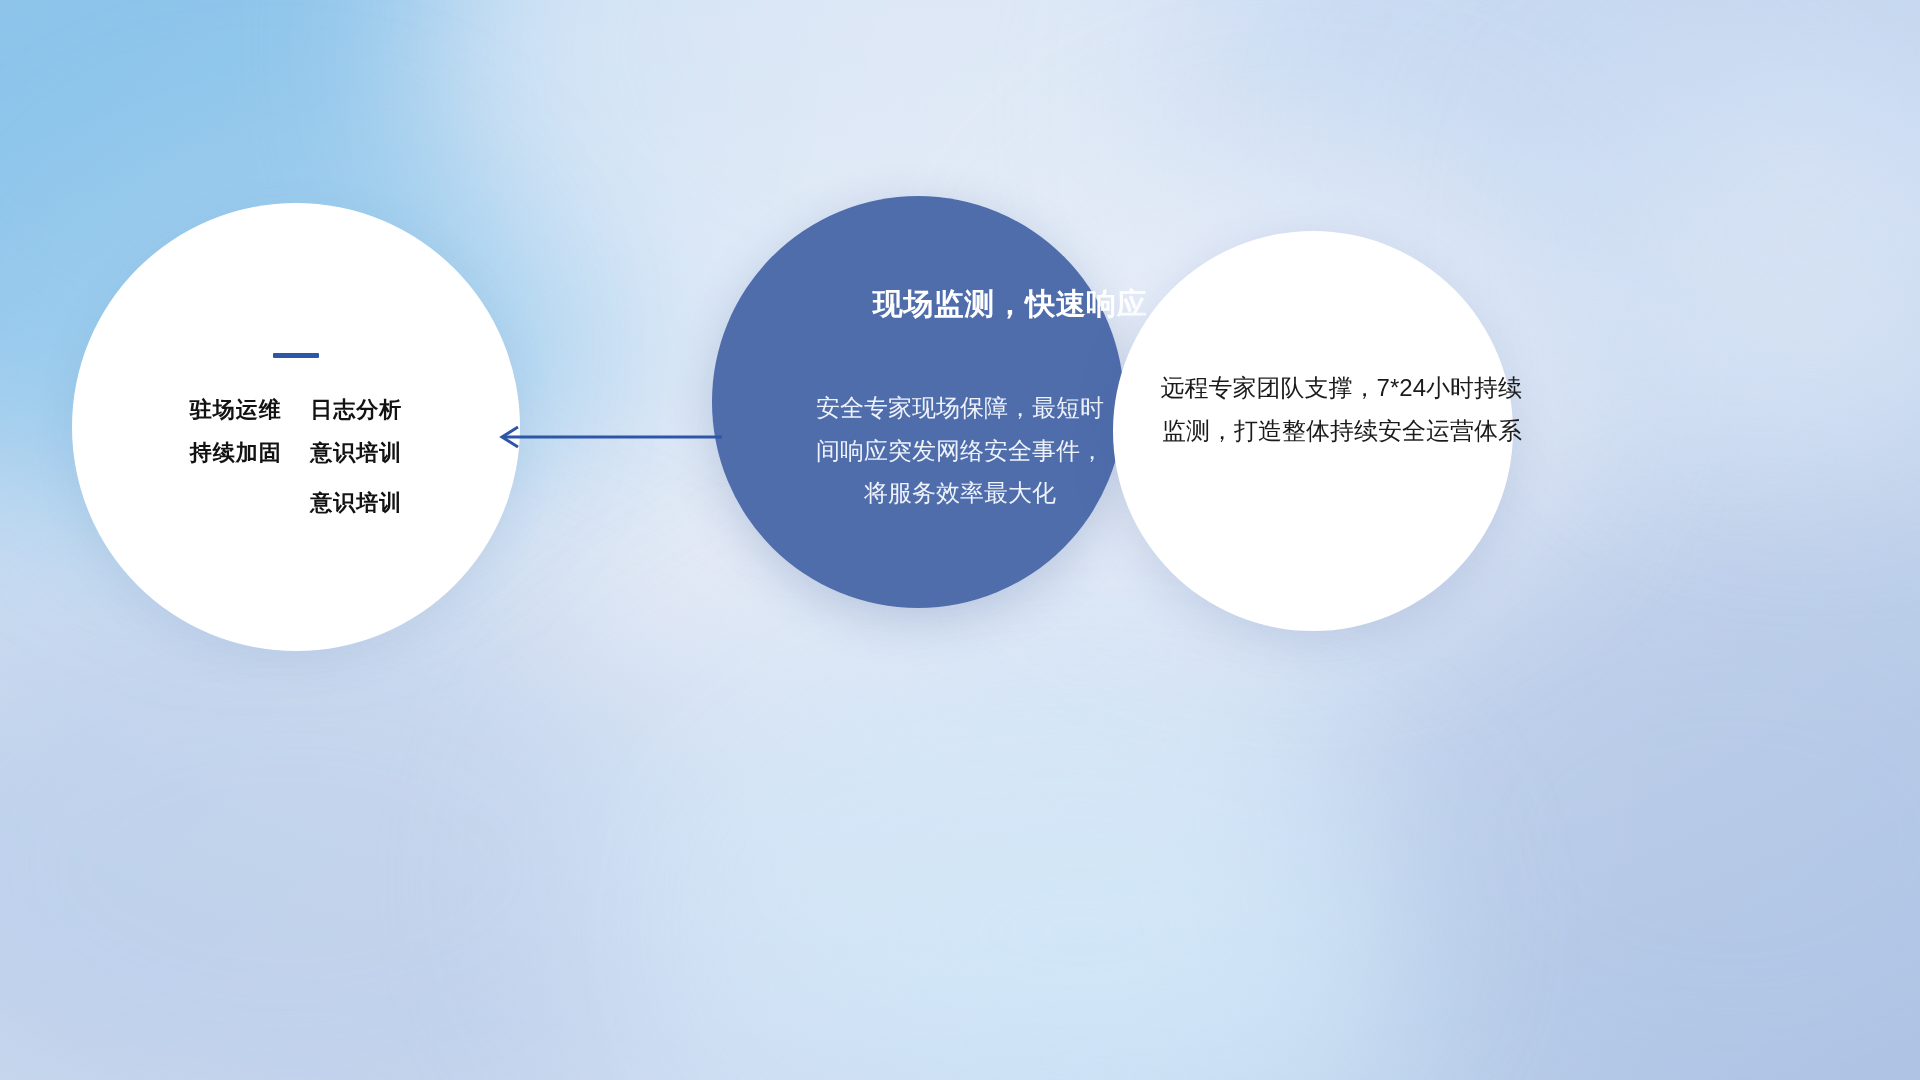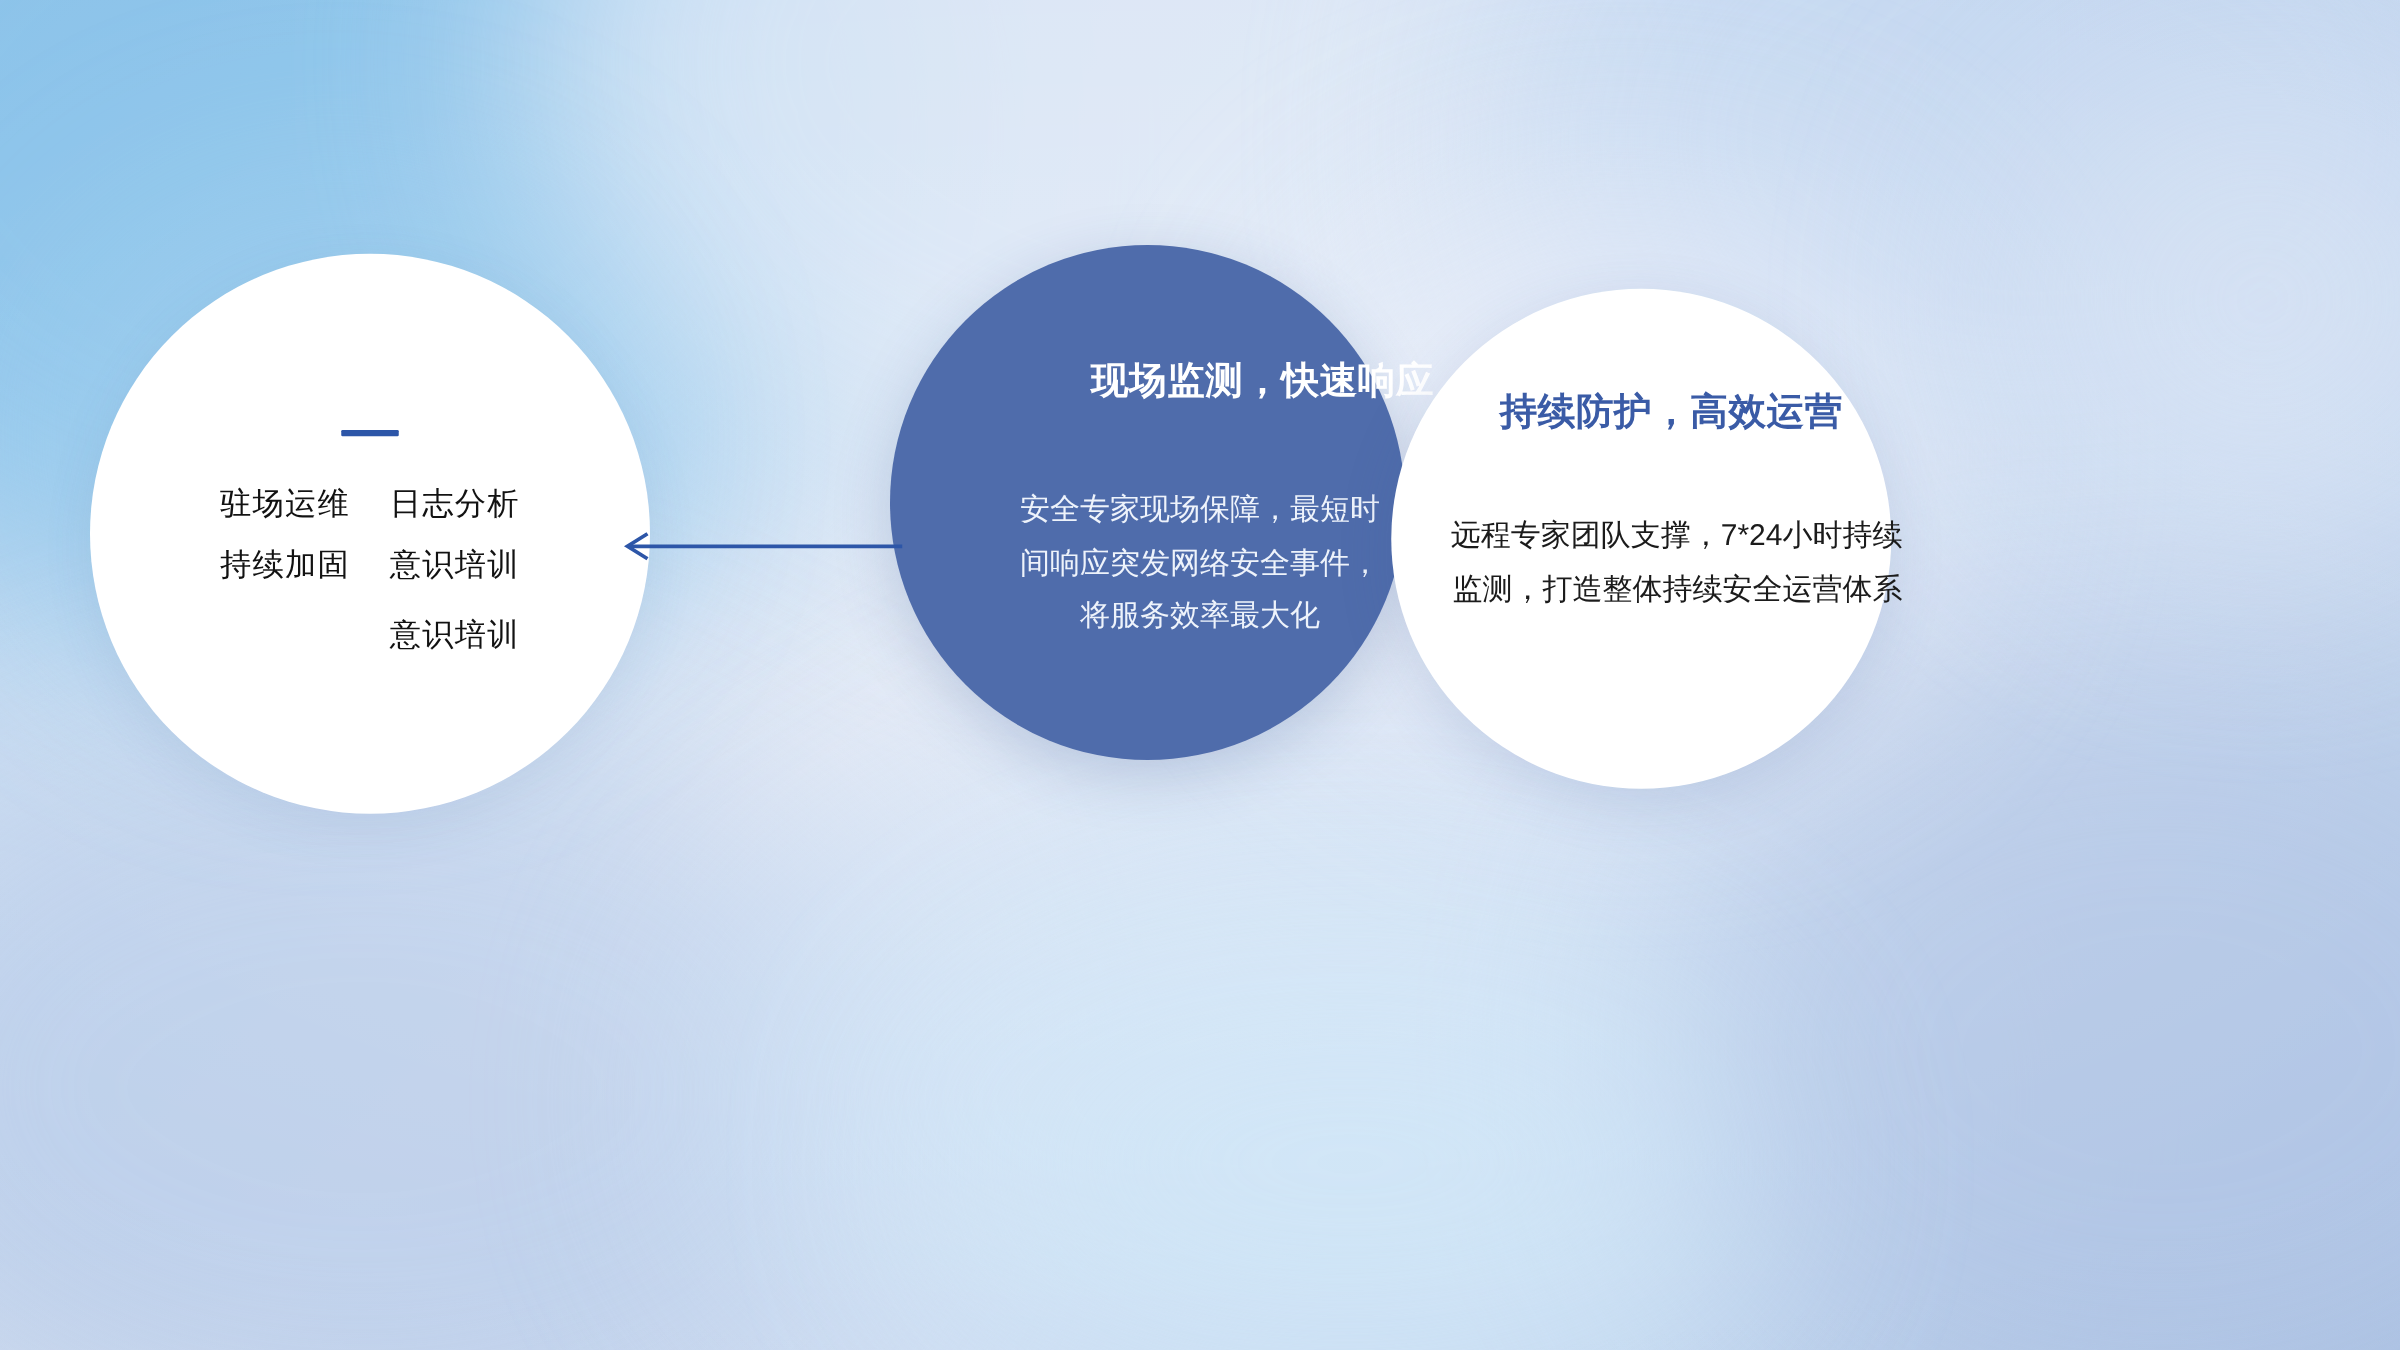--- a/index.html
+++ b/index.html
@@ -34,21 +34,21 @@
   .circle-left{
     left:72px;top:203px;width:448px;height:448px;
     background:#ffffff;
     box-shadow:0 10px 40px rgba(80,110,160,.10);
     display:flex;flex-direction:column;align-items:center;justify-content:center;
   }
   .divider-wrap{height:52px;display:flex;align-items:center;justify-content:center;}
   .divider{width:46px;height:5px;background:#2d56a8;border-radius:1px;}
   .left-lines{margin-top:6px;text-align:center;}
   .left-line{
-    font-size:25px;font-weight:normal;color:#121212;
+    font-size:22px;font-weight:bold;color:#121212;
     letter-spacing:1px;line-height:1.98;white-space:pre;
   }
   .left-line.last{margin-top:6px;text-align:right;}
 
   .circle-mid{
     left:712px;top:196px;width:412px;height:412px;
     background:#4f6cab;
     box-shadow:0 12px 46px rgba(50,80,140,.22);
     display:flex;flex-direction:column;align-items:center;
     padding-top:88px;
@@ -119,17 +119,16 @@
     <line x1="226" y1="13" x2="8" y2="13" stroke="#2d56a8" stroke-width="3"></line>
     <polyline points="22,3 6,13 22,23" fill="none" stroke="#2d56a8" stroke-width="3" stroke-linejoin="miter"></polyline>
   </svg>
 
   <div class="circle circle-mid">
     <div class="mid-title">现场监测，快速响应</div>
     <div class="mid-body">安全专家现场保障，最短时间响应突发网络安全事件，将服务效率最大化</div>
   </div>
 
   <div class="circle circle-right">
-    <div class="right-title">持续防护，高效运营</div>
     <div class="right-body">远程专家团队支撑，7*24小时持续监测，打造整体持续安全运营体系</div>
   </div>
 
 </div>
 
 </body></html>

